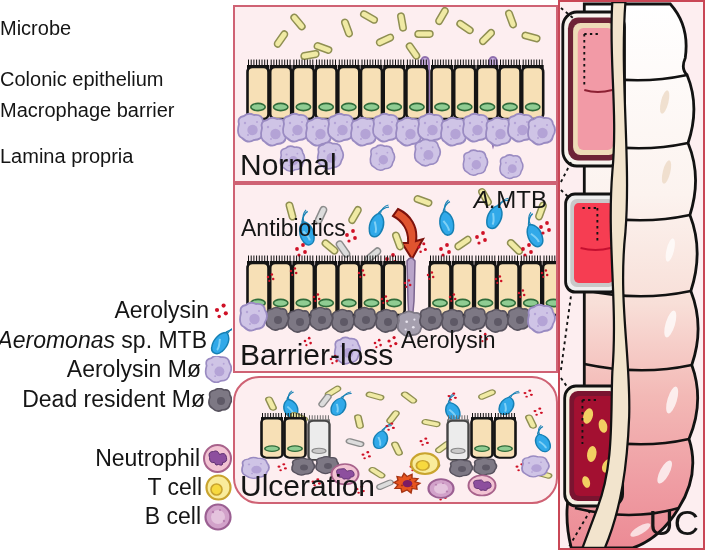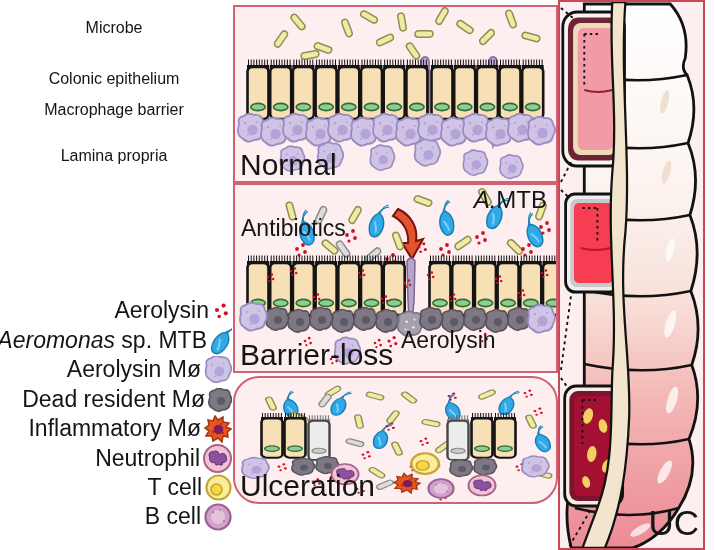--- a/index.html
+++ b/index.html
@@ -1,18 +1,18 @@
 <!DOCTYPE html>
 <html><head>
 <meta charset="utf-8">
 <style>
   html,body{margin:0;padding:0;background:#fff;}
   .stage{position:relative;width:715px;height:550px;background:#ffffff;overflow:hidden;
          font-family:"Liberation Sans",sans-serif;color:#151515;}
-  .side-label{position:absolute;left:0;width:228px;text-align:center;font-size:16px;line-height:26px;white-space:nowrap;}
+  .side-label{position:absolute;left:0;width:228px;text-align:left;font-size:20px;line-height:26px;white-space:nowrap;}
   .legend-row{position:absolute;left:0;width:232px;height:27px;display:flex;justify-content:flex-end;align-items:center;gap:3px;font-size:23px;white-space:nowrap;}
   .legend-row svg{flex:0 0 auto;}
   .panel{position:absolute;left:233px;width:325px;background:#fdeef0;border:2px solid #cf6274;box-sizing:border-box;}
   .panel-normal{top:5px;height:178px;padding-left:20px;}
   .panel-barrier{top:183px;height:190px;}
   .panel-ulcer{top:376px;height:128px;border-radius:26px;}
   .right-panel{position:absolute;left:558px;top:0;width:147px;height:550px;background:#fdeef0;border:2px solid #c94756;box-sizing:border-box;}
   .panel svg.art,.right-panel svg.art{position:absolute;left:0;top:0;width:100%;height:100%;}
   .panel-label{position:absolute;left:5px;bottom:1px;font-size:30px;line-height:1.05;}
   .ann{position:absolute;font-size:23px;line-height:1.05;}
@@ -125,26 +125,20 @@
   <div class="legend-row" style="top:356px">
     <span>Aerolysin Mø</span>
     <svg width="28" height="27">
         <use href="#mac" transform="translate(14,13.5) scale(0.95)"></use>
       </svg>
   </div>
   <div class="legend-row" style="top:386px">
     <span>Dead resident Mø</span>
     <svg width="24" height="24">
         <use href="#dmac" transform="translate(12,12)"></use>
-      </svg>
-  </div>
-  <div class="legend-row" style="top:415px">
-    <span>Inflammatory Mø</span>
-    <svg width="28" height="28">
-        <use href="#imac" transform="translate(14,14)"></use>
       </svg>
   </div>
   <div class="legend-row" style="top:445px">
     <span>Neutrophil</span>
     <svg width="29" height="29">
         <use href="#neu" transform="translate(14.5,14.5)"></use>
       </svg>
   </div>
   <div class="legend-row" style="top:474px">
     <span>T cell</span>

